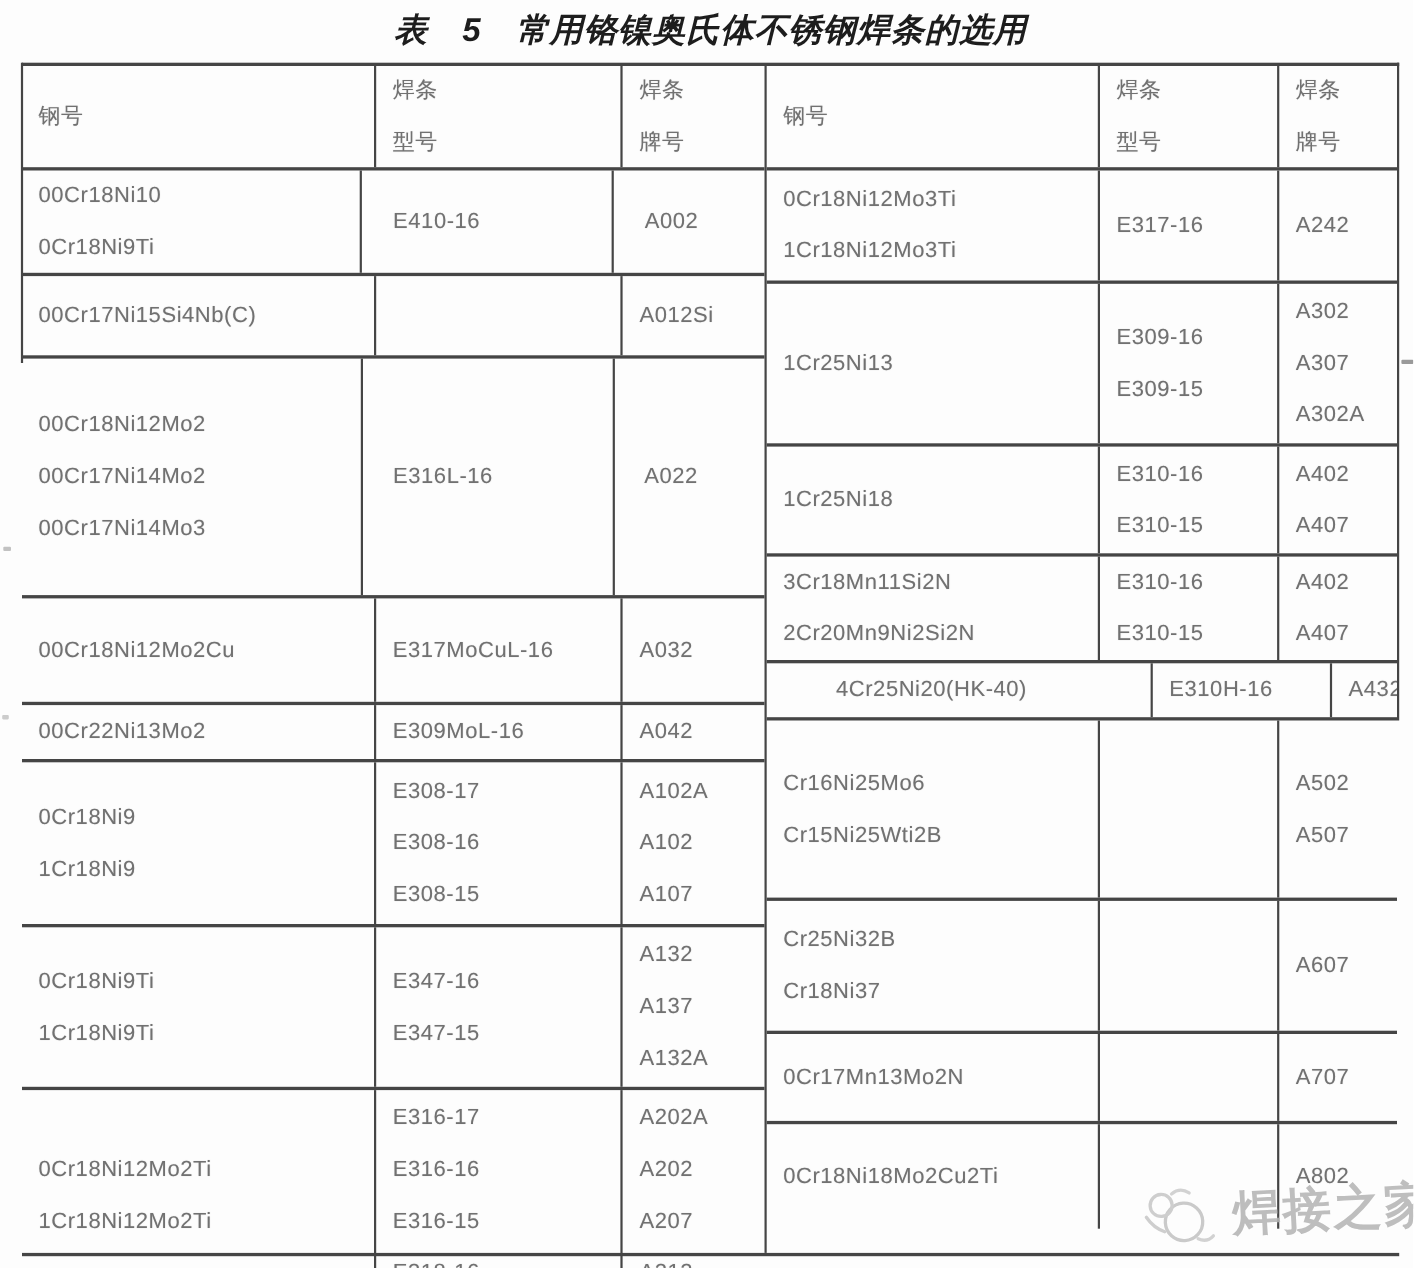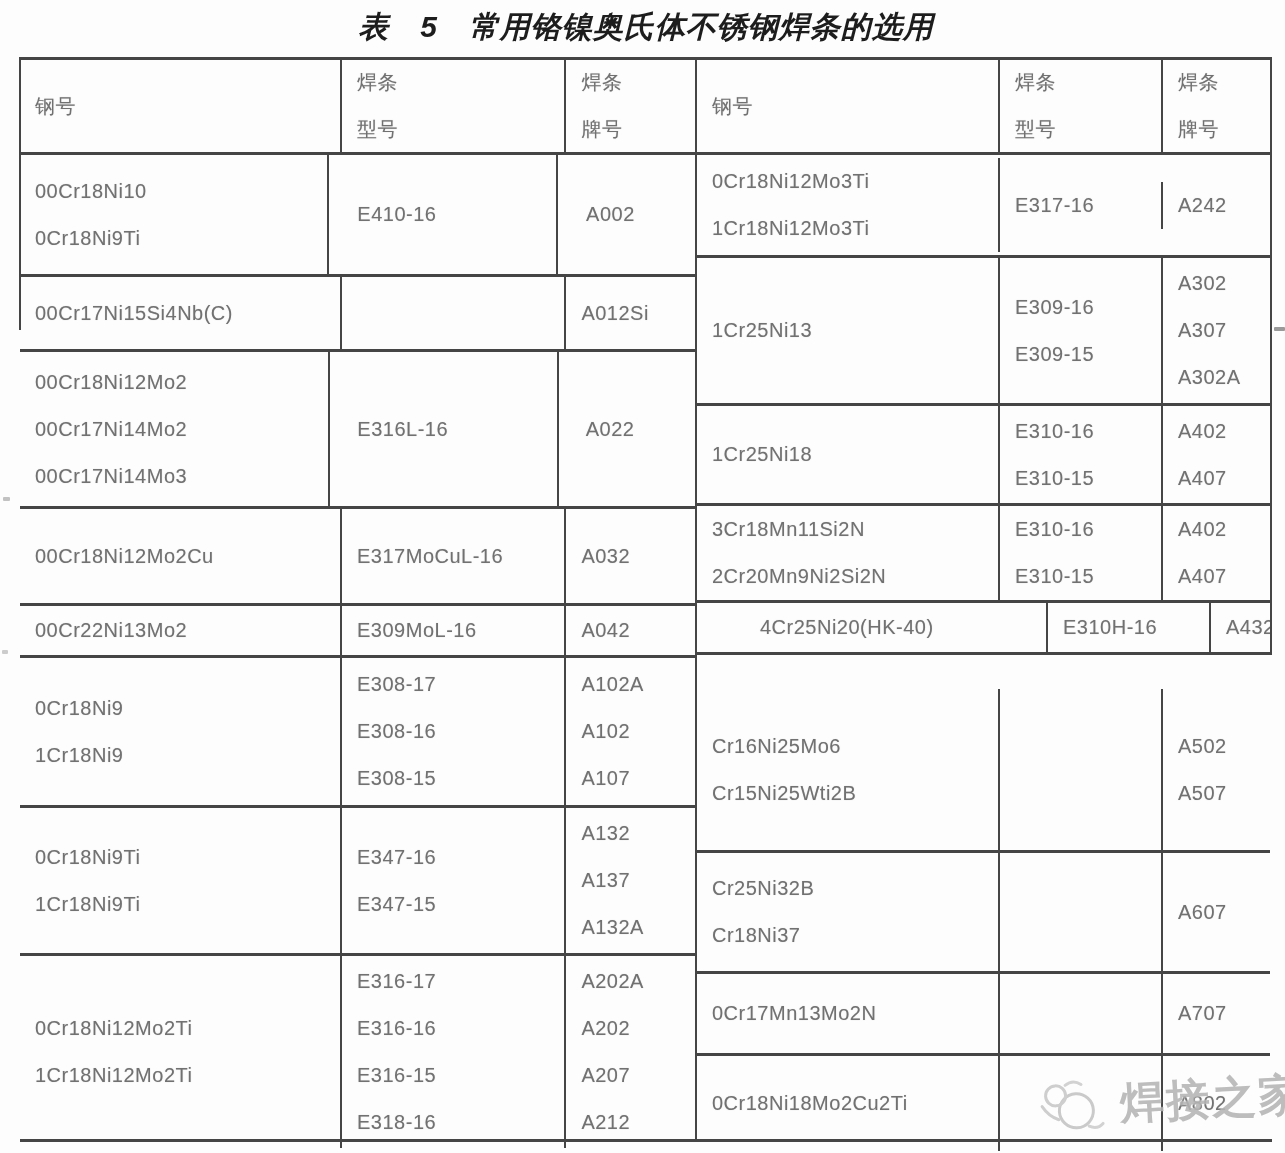--- a/index.html
+++ b/index.html
@@ -112,42 +112,42 @@
           </div>
           <div class="cell c2">
             <div class="ln">焊条</div>
             <div class="ln">型号</div>
           </div>
           <div class="cell c3">
             <div class="ln">焊条</div>
             <div class="ln">牌号</div>
           </div>
         </div>
-        <div class="row" style="height: 122px; gap: 13px;">
+        <div class="row" style="height: 96px; gap: 13px;">
           <div class="cell c1">
             <div class="ln">00Cr18Ni10</div>
             <div class="ln">0Cr18Ni9Ti</div>
           </div>
           <div class="cell c2">
             <div class="ln">E410-16</div>
           </div>
           <div class="cell c3">
             <div class="ln">A002</div>
           </div>
         </div>
         <div class="row" style="height: 75px;">
           <div class="cell c1">
             <div class="ln">00Cr17Ni15Si4Nb(C)</div>
           </div>
           <div class="cell c2"></div>
           <div class="cell c3">
             <div class="ln">A012Si</div>
           </div>
         </div>
-        <div class="row" style="height: 157px; gap: 12px;">
+        <div class="row" style="height: 218px; gap: 12px;">
           <div class="cell c1">
             <div class="ln">00Cr18Ni12Mo2</div>
             <div class="ln">00Cr17Ni14Mo2</div>
             <div class="ln">00Cr17Ni14Mo3</div>
           </div>
           <div class="cell c2">
             <div class="ln">E316L-16</div>
           </div>
           <div class="cell c3">
             <div class="ln">A022</div>
@@ -232,21 +232,21 @@
           </div>
           <div class="cell c2">
             <div class="ln">焊条</div>
             <div class="ln">型号</div>
           </div>
           <div class="cell c3">
             <div class="ln">焊条</div>
             <div class="ln">牌号</div>
           </div>
         </div>
-        <div class="row" style="height: 103px; align-items: center;">
+        <div class="row" style="height: 103px;">
           <div class="cell c1">
             <div class="ln">0Cr18Ni12Mo3Ti</div>
             <div class="ln">1Cr18Ni12Mo3Ti</div>
           </div>
           <div class="cell c2">
             <div class="ln">E317-16</div>
           </div>
           <div class="cell c3">
             <div class="ln">A242</div>
           </div>
@@ -296,21 +296,21 @@
           <div class="cell c1">
             <div class="ln">4Cr25Ni20(HK-40)</div>
           </div>
           <div class="cell c2">
             <div class="ln">E310H-16</div>
           </div>
           <div class="cell c3">
             <div class="ln">A432</div>
           </div>
         </div>
-        <div class="row" style="height: 164px; margin-top: 34px;">
+        <div class="row" style="height: 164px;">
           <div class="cell c1">
             <div class="ln">Cr16Ni25Mo6</div>
             <div class="ln">Cr15Ni25Wti2B</div>
           </div>
           <div class="cell c2"></div>
           <div class="cell c3">
             <div class="ln">A502</div>
             <div class="ln">A507</div>
           </div>
         </div>

